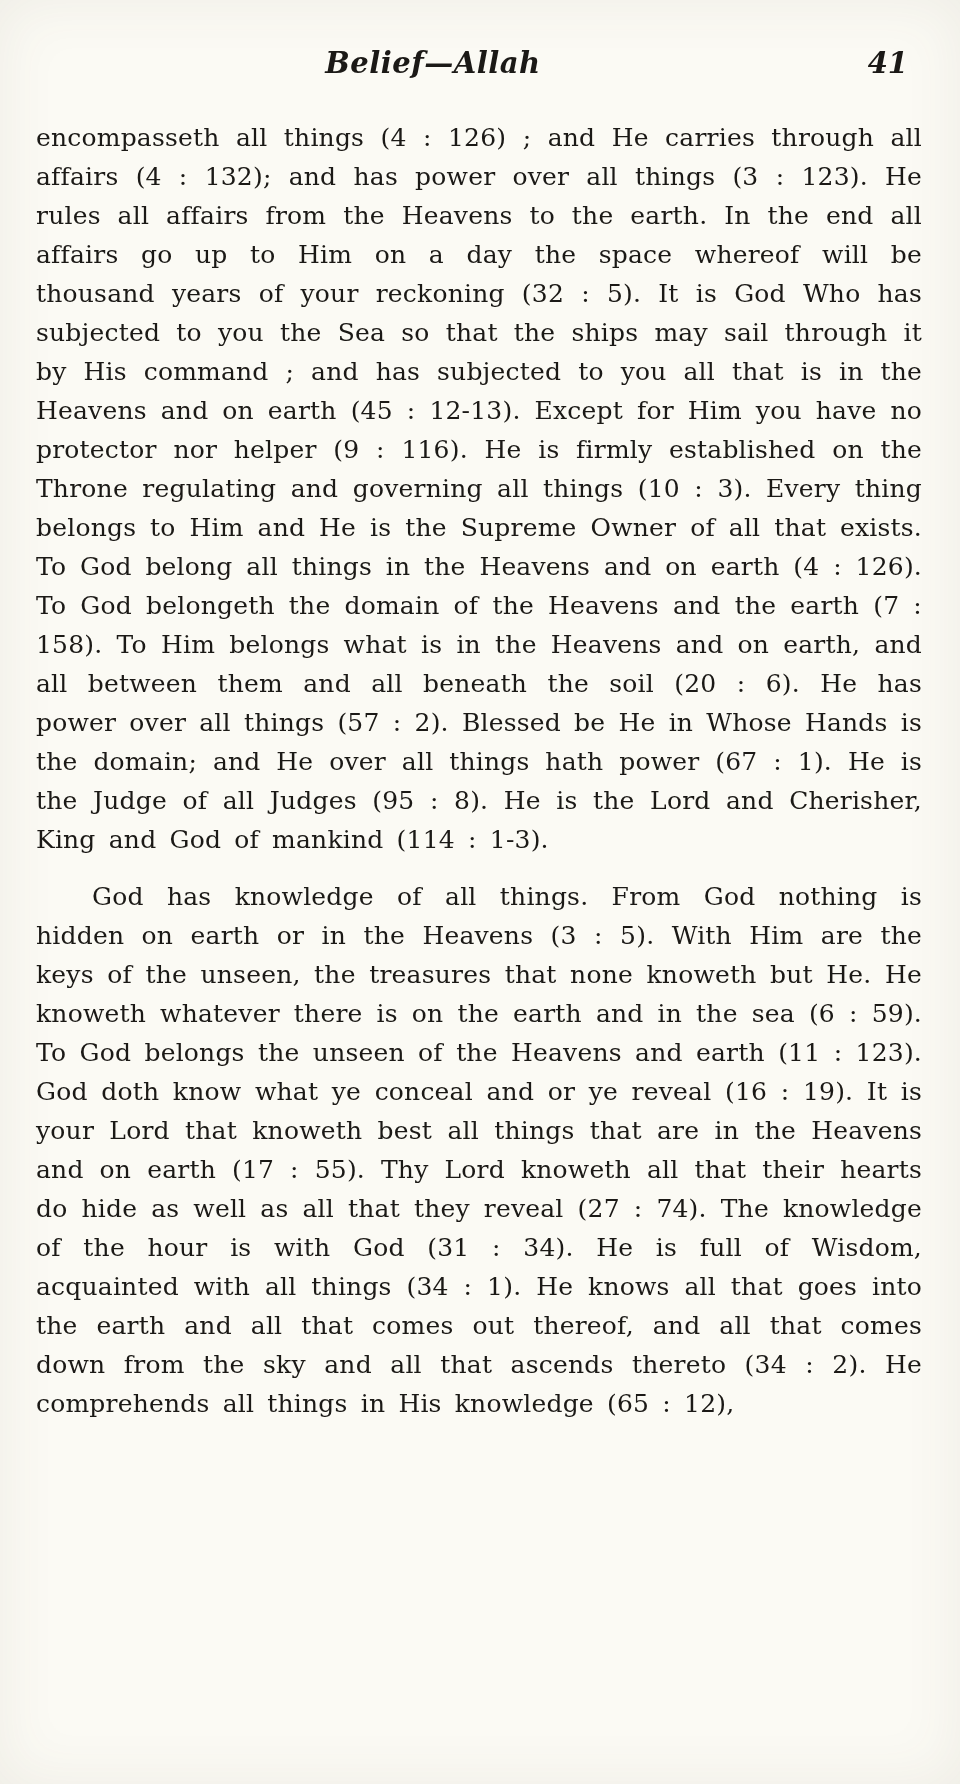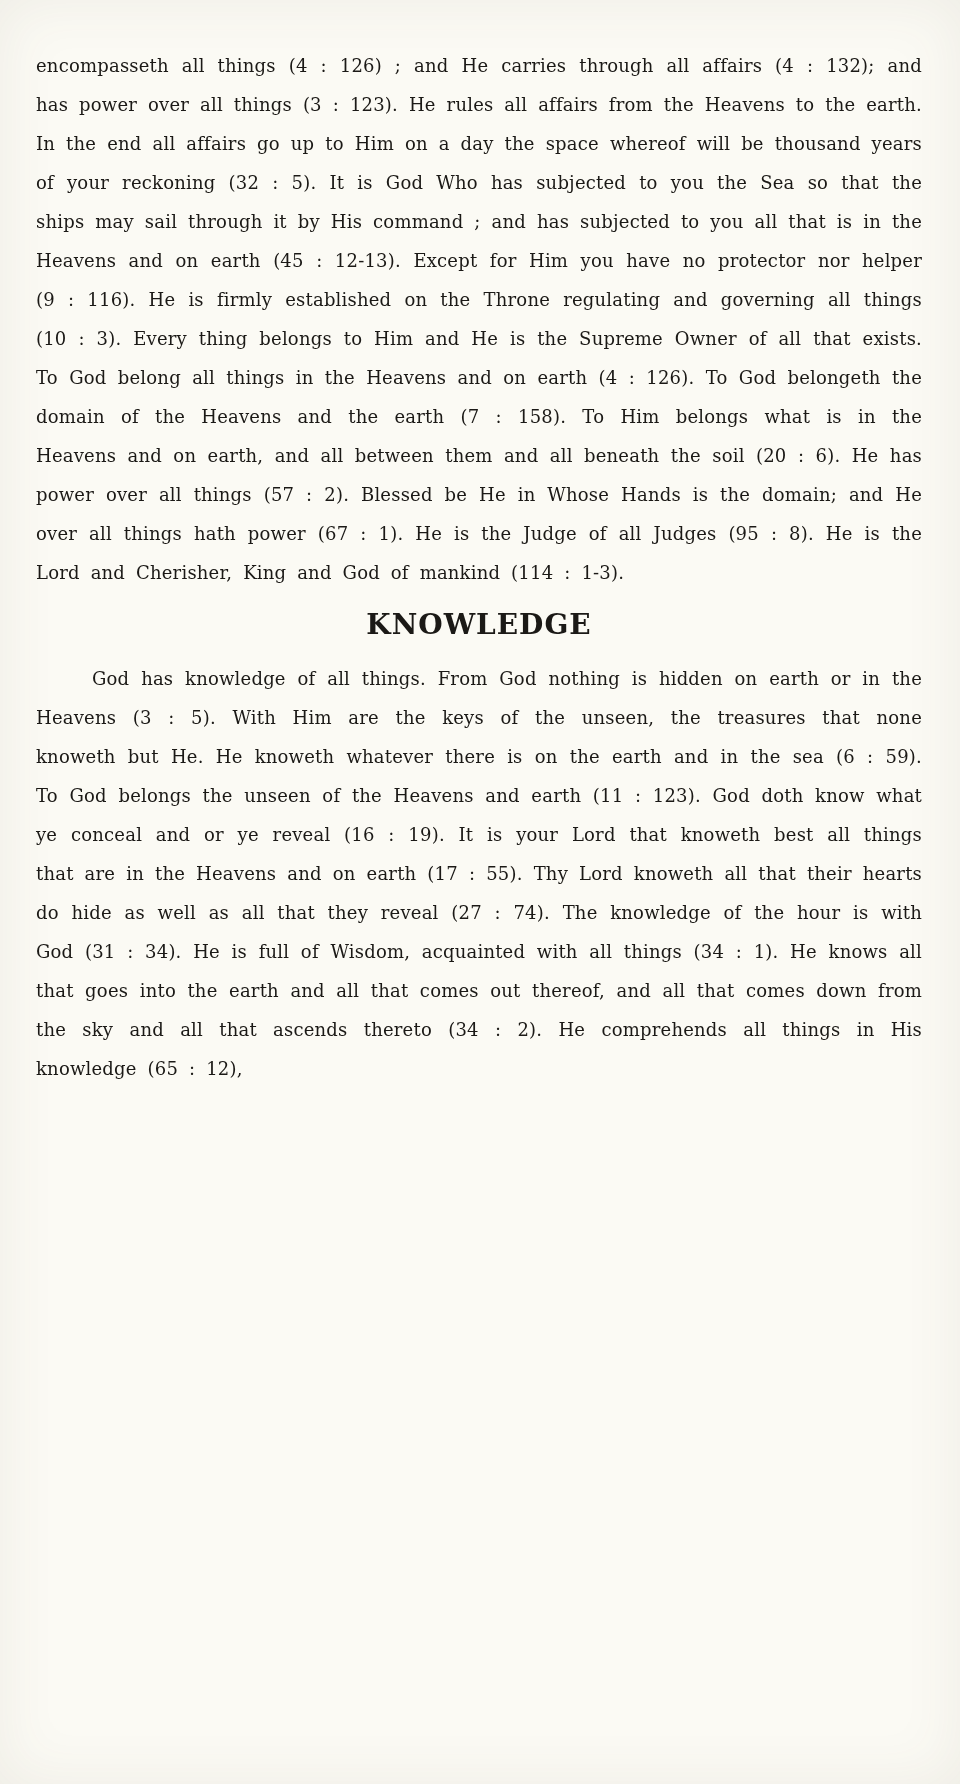--- a/index.html
+++ b/index.html
@@ -45,21 +45,21 @@
     top: 0;
     font-style: italic;
     font-weight: bold;
     font-size: 29px;
   }
   .page-body {
     width: 886px;
   }
   .body-paragraph {
     margin: 0;
-    font-size: 18px;
+    font-size: 25px;
     line-height: 39px;
     text-align: justify;
     word-spacing: 5px;
     letter-spacing: 0.2px;
   }
   .body-paragraph.indented {
     text-indent: 56px;
     margin-top: 18px;
   }
   .section-heading {
@@ -68,24 +68,27 @@
     font-size: 28px;
     font-weight: bold;
     letter-spacing: 1px;
   }
 </style>
 </head>
 <body>
 
 <div class="page">
 
+  <header class="page-header">
+    <span class="running-title">Belief—Allah</span>
+    <span class="page-number">41</span>
+  </header>
 
   <main class="page-body">
 
     <p class="body-paragraph">encompasseth all things (4 : 126) ; and He carries through all affairs (4 : 132); and has power over all things (3 : 123). He rules all affairs from the Heavens to the earth. In the end all affairs go up to Him on a day the space whereof will be thousand years of your reckoning (32 : 5). It is God Who has subjected to you the Sea so that the ships may sail through it by His command ; and has subjected to you all that is in the Heavens and on earth (45 : 12-13). Except for Him you have no protector nor helper (9 : 116). He is firmly established on the Throne regulating and governing all things (10 : 3). Every thing belongs to Him and He is the Supreme Owner of all that exists. To God belong all things in the Heavens and on earth (4 : 126). To God belongeth the domain of the Heavens and the earth (7 : 158). To Him belongs what is in the Heavens and on earth, and all between them and all beneath the soil (20 : 6). He has power over all things (57 : 2). Blessed be He in Whose Hands is the domain; and He over all things hath power (67 : 1). He is the Judge of all Judges (95 : 8). He is the Lord and Cherisher, King and God of mankind (114 : 1-3).</p>
 
-    <h2 class="section-heading">KNOWLEDGE</h2>
 
     <p class="body-paragraph indented">God has knowledge of all things. From God nothing is hidden on earth or in the Heavens (3 : 5). With Him are the keys of the unseen, the treasures that none knoweth but He. He knoweth whatever there is on the earth and in the sea (6 : 59). To God belongs the unseen of the Heavens and earth (11 : 123). God doth know what ye conceal and or ye reveal (16 : 19). It is your Lord that knoweth best all things that are in the Heavens and on earth (17 : 55). Thy Lord knoweth all that their hearts do hide as well as all that they reveal (27 : 74). The knowledge of the hour is with God (31 : 34). He is full of Wisdom, acquainted with all things (34 : 1). He knows all that goes into the earth and all that comes out thereof, and all that comes down from the sky and all that ascends thereto (34 : 2). He comprehends all things in His knowledge (65 : 12),</p>
 
   </main>
 
 </div>
 
 </body></html>

